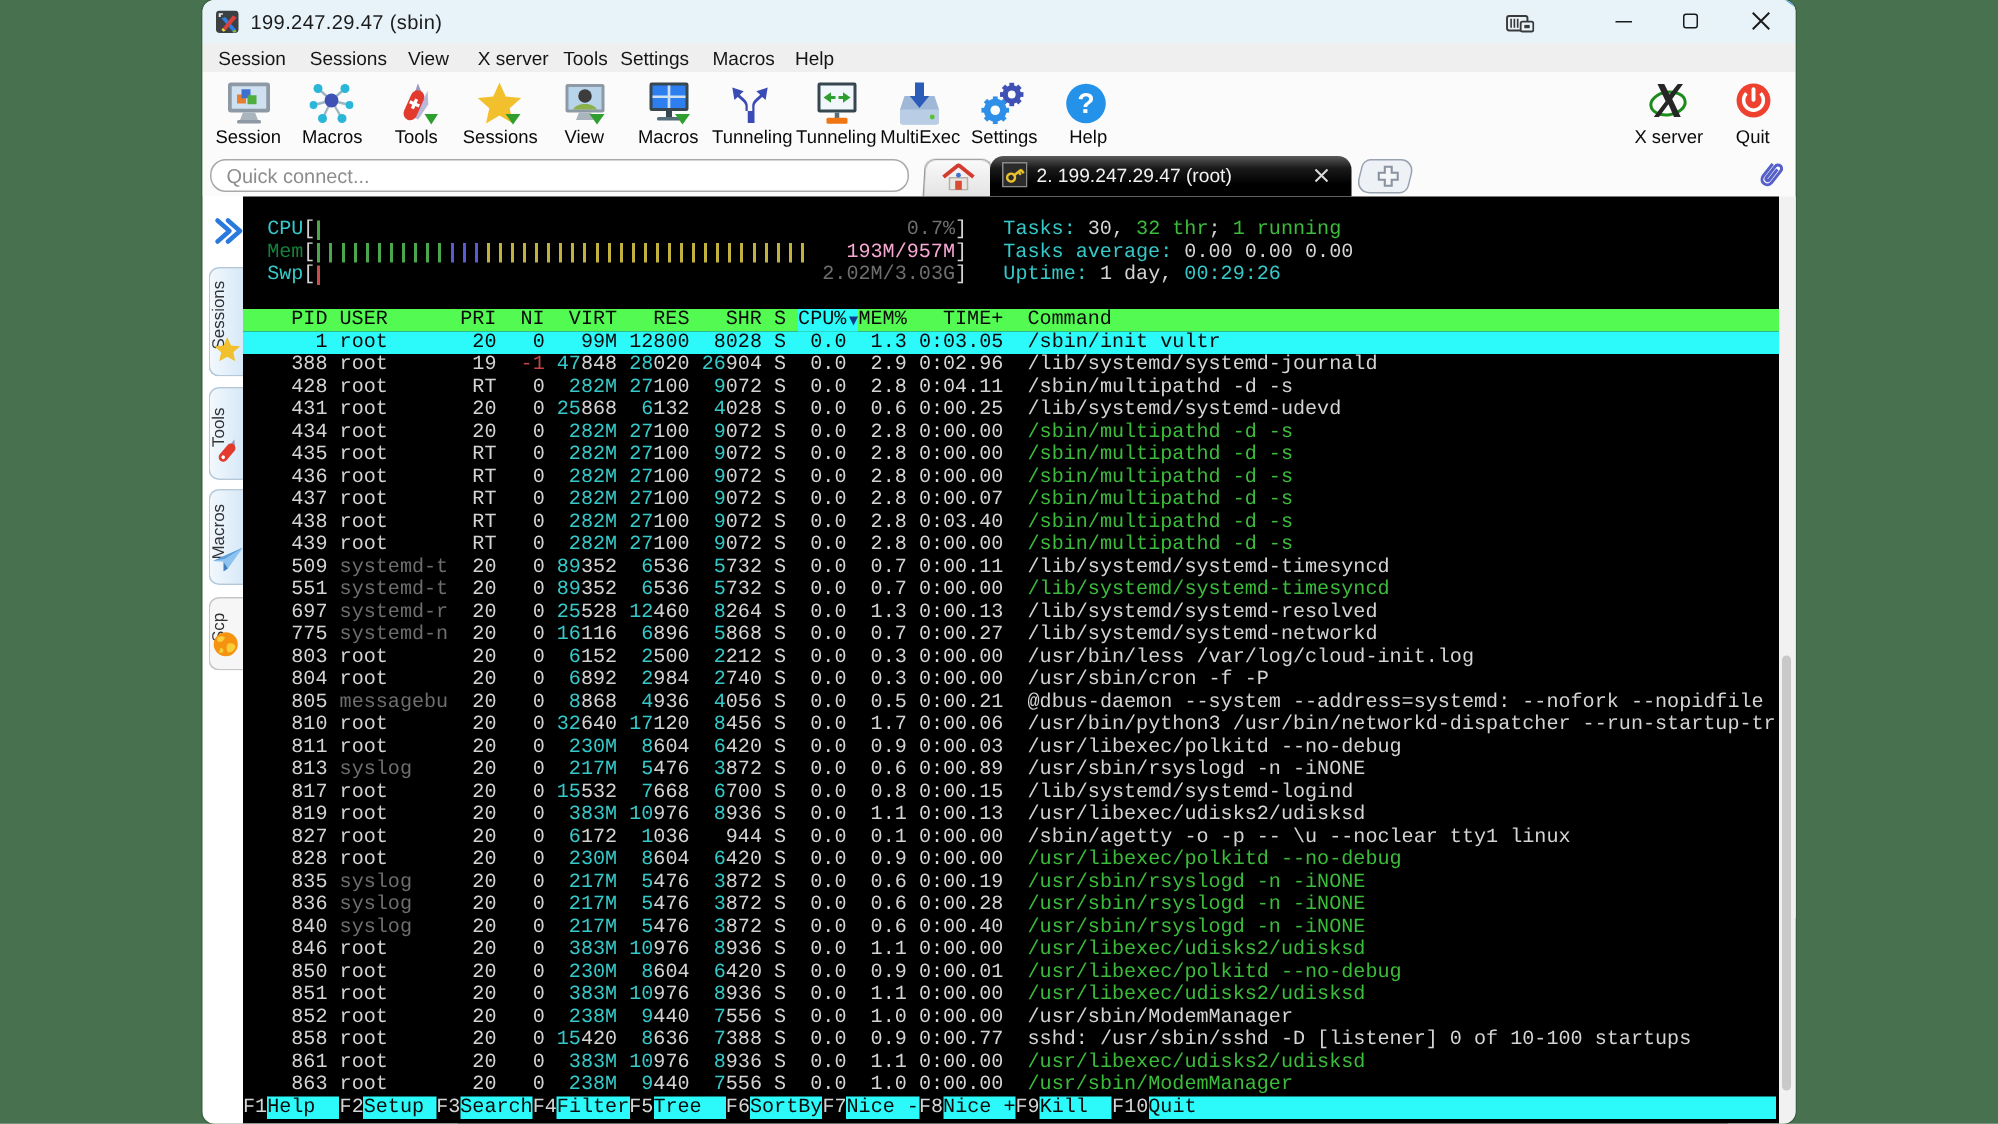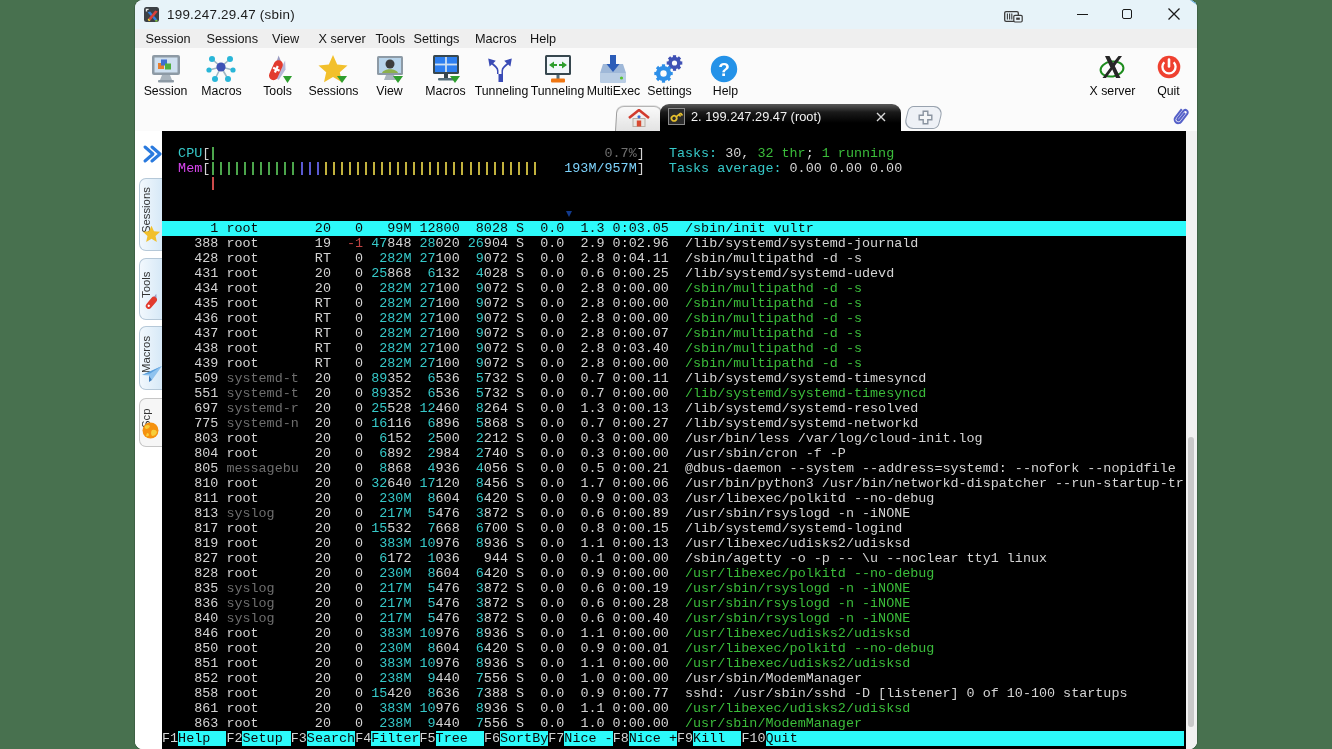--- a/index.html
+++ b/index.html
@@ -186,20 +186,23 @@
         </svg></div>
 <div class="tbic" style="left:1021.5px;top:7px;"><svg width="24" height="24" viewBox="0 0 24 24">
           <circle cx="12" cy="12" r="11.3" fill="#ef4130"></circle>
           <path d="M12 4.5 v7" stroke="#fff" stroke-width="2.6" stroke-linecap="round"></path>
           <path d="M7.3 7.2 a6.6 6.6 0 1 0 9.4 0" fill="none" stroke="#fff" stroke-width="2.3"></path>
         </svg></div>
 <div class="tblab" style="left:949.5px;">X server</div>
 <div class="tblab" style="left:1005.5px;">Quit</div>
   </div>
   <div id="tabrow">
+    <div id="qc">
+        <span>Quick connect...</span>
+      </div>
     <div style="position:absolute;left:480px;top:1px;width:48px;height:27px;background:linear-gradient(#fafafa,#e3e3e3);border:1px solid #9a9a9a;border-bottom:none;border-radius:8px 8px 0 0;transform:perspective(20px) rotateX(3deg);transform-origin:bottom;"></div>
     <div style="position:absolute;left:493px;top:6px;"><svg width="22" height="18" viewBox="0 0 22 18">
           <path d="M1 9 L11 1 L21 9" fill="none" stroke="#d23b2e" stroke-width="2.6" stroke-linejoin="round"></path>
           <rect x="5" y="9.5" width="12" height="8" fill="#e8e6e2" stroke="#b8b0a8" stroke-width="1"></rect>
           <rect x="8.8" y="11.5" width="4.4" height="6" fill="#d84a32"></rect>
           <circle cx="11" cy="7.8" r="1.6" fill="#3f6fd1"></circle>
         </svg></div>
     <div style="position:absolute;left:525px;top:0.5px;width:241px;height:27.5px;background:linear-gradient(#5a5a5a,#1a1a1a 30%,#000 70%);border-radius:9px 9px 0 0;"></div>
     <div style="position:absolute;left:533px;top:4.5px;"><svg width="17" height="17" viewBox="0 0 17 17">
           <rect x="0.5" y="0.5" width="16" height="16" fill="#2b2b2b" stroke="#8a8a8a"></rect>
@@ -262,22 +265,24 @@
               <circle cx="8.5" cy="8.5" r="8" fill="#f5920f"></circle>
               <path d="M3 4 q3 -2 5 0 q-1 3 -4 3 q-2 -1 -1 -3 Z" fill="#f7ce3a"></path>
               <path d="M10 8 q4 -1 5 2 q-1 4 -5 4 q-2 -3 0 -6 Z" fill="#f7ce3a"></path>
               <path d="M5 11 q2 0 2 2 q-1 2 -3 1 Z" fill="#f7ce3a"></path>
             </svg></div>
         </div>
     </div>
     <div id="term">
 <div class="tl" style="top:0px;"></div>
 <div class="tl" style="top:15px;">  <span style="color:#36c9c9;">CPU</span><span style="color:#d4d4d4;">[</span>                                                 <span style="color:#6e6e6e;">0.7%</span><span style="color:#d4d4d4;">]</span>   <span style="color:#36c9c9;">Tasks: </span><span style="color:#d4d4d4;">30, </span><span style="color:#3bbd3b;">32 thr</span><span style="color:#d4d4d4;">; </span><span style="color:#3bbd3b;">1 running</span></div>
-<div class="tl" style="top:30px;">  <span style="color:#d946ef;">Mem</span><span style="color:#d4d4d4;">[</span>                                            <span style="color:#7dd3fc;">193M/957M</span><span style="color:#d4d4d4;">]</span>   <span style="color:#36c9c9;">Tasks average: </span><span style="color:#d4d4d4;">0.00 0.00 0.00</span></div>
+<div class="tl" style="top:30px;">  <span style="color:#15803d;">Mem</span><span style="color:#d4d4d4;">[</span>                                            <span style="color:#f9a8d4;">193M/957M</span><span style="color:#d4d4d4;">]</span>   <span style="color:#36c9c9;">Tasks average: </span><span style="color:#d4d4d4;">0.00 0.00 0.00</span></div>
+<div class="tl" style="top:45px;">  <span style="color:#36c9c9;">Swp</span><span style="color:#d4d4d4;">[</span>                                          <span style="color:#6e6e6e;">2.02M/3.03G</span><span style="color:#d4d4d4;">]</span>   <span style="color:#36c9c9;">Uptime: </span><span style="color:#d4d4d4;">1 day, </span><span style="color:#36c9c9;">00:29:26</span></div>
 <div class="tl" style="top:60px;"></div>
+<div class="tl" style="top:75px;background:#52fa52;"><span style="color:#0a0a0a;">    PID USER      PRI  NI  VIRT   RES   SHR S </span><span style="color:#0a0a0a;background:#2cfafa;">CPU% </span><span style="color:#0a0a0a;">MEM%   TIME+  Command                                                       </span></div>
 <div class="tl" style="top:90px;background:#2cfafa;"><span style="color:#0a0a0a;">      1 </span><span style="color:#0a0a0a;">root      </span><span style="color:#0a0a0a;"> 20 </span><span style="color:#0a0a0a;">  0</span><span style="color:#0a0a0a;"> </span><span style="color:#0a0a0a;">  99M</span> <span style="color:#0a0a0a;">12800</span> <span style="color:#0a0a0a;"> 8028</span><span style="color:#0a0a0a;"> S  0.0  1.3 0:03.05  </span><span style="color:#0a0a0a;">/sbin/init vultr</span></div>
 <div class="tl" style="top:105px;"><span style="color:#d4d4d4;">    388 </span><span style="color:#d4d4d4;">root      </span><span style="color:#d4d4d4;"> 19 </span><span style="color:#c24444;"> -1</span><span style="color:#d4d4d4;"> </span><span style="color:#36c9c9;">47</span><span style="color:#d4d4d4;">848</span> <span style="color:#36c9c9;">28</span><span style="color:#d4d4d4;">020</span> <span style="color:#36c9c9;">26</span><span style="color:#d4d4d4;">904</span><span style="color:#d4d4d4;"> S  0.0  2.9 0:02.96  </span><span style="color:#d4d4d4;">/lib/systemd/systemd-journald</span></div>
 <div class="tl" style="top:120px;"><span style="color:#d4d4d4;">    428 </span><span style="color:#d4d4d4;">root      </span><span style="color:#d4d4d4;"> RT </span><span style="color:#d4d4d4;">  0</span><span style="color:#d4d4d4;"> </span><span style="color:#36c9c9;"> 282M</span> <span style="color:#36c9c9;">27</span><span style="color:#d4d4d4;">100</span> <span style="color:#36c9c9;"> 9</span><span style="color:#d4d4d4;">072</span><span style="color:#d4d4d4;"> S  0.0  2.8 0:04.11  </span><span style="color:#d4d4d4;">/sbin/multipathd -d -s</span></div>
 <div class="tl" style="top:135px;"><span style="color:#d4d4d4;">    431 </span><span style="color:#d4d4d4;">root      </span><span style="color:#d4d4d4;"> 20 </span><span style="color:#d4d4d4;">  0</span><span style="color:#d4d4d4;"> </span><span style="color:#36c9c9;">25</span><span style="color:#d4d4d4;">868</span> <span style="color:#36c9c9;"> 6</span><span style="color:#d4d4d4;">132</span> <span style="color:#36c9c9;"> 4</span><span style="color:#d4d4d4;">028</span><span style="color:#d4d4d4;"> S  0.0  0.6 0:00.25  </span><span style="color:#d4d4d4;">/lib/systemd/systemd-udevd</span></div>
 <div class="tl" style="top:150px;"><span style="color:#d4d4d4;">    434 </span><span style="color:#d4d4d4;">root      </span><span style="color:#d4d4d4;"> 20 </span><span style="color:#d4d4d4;">  0</span><span style="color:#d4d4d4;"> </span><span style="color:#36c9c9;"> 282M</span> <span style="color:#36c9c9;">27</span><span style="color:#d4d4d4;">100</span> <span style="color:#36c9c9;"> 9</span><span style="color:#d4d4d4;">072</span><span style="color:#d4d4d4;"> S  0.0  2.8 0:00.00  </span><span style="color:#3bbd3b;">/sbin/multipathd -d -s</span></div>
 <div class="tl" style="top:165px;"><span style="color:#d4d4d4;">    435 </span><span style="color:#d4d4d4;">root      </span><span style="color:#d4d4d4;"> RT </span><span style="color:#d4d4d4;">  0</span><span style="color:#d4d4d4;"> </span><span style="color:#36c9c9;"> 282M</span> <span style="color:#36c9c9;">27</span><span style="color:#d4d4d4;">100</span> <span style="color:#36c9c9;"> 9</span><span style="color:#d4d4d4;">072</span><span style="color:#d4d4d4;"> S  0.0  2.8 0:00.00  </span><span style="color:#3bbd3b;">/sbin/multipathd -d -s</span></div>
 <div class="tl" style="top:180px;"><span style="color:#d4d4d4;">    436 </span><span style="color:#d4d4d4;">root      </span><span style="color:#d4d4d4;"> RT </span><span style="color:#d4d4d4;">  0</span><span style="color:#d4d4d4;"> </span><span style="color:#36c9c9;"> 282M</span> <span style="color:#36c9c9;">27</span><span style="color:#d4d4d4;">100</span> <span style="color:#36c9c9;"> 9</span><span style="color:#d4d4d4;">072</span><span style="color:#d4d4d4;"> S  0.0  2.8 0:00.00  </span><span style="color:#3bbd3b;">/sbin/multipathd -d -s</span></div>
 <div class="tl" style="top:195px;"><span style="color:#d4d4d4;">    437 </span><span style="color:#d4d4d4;">root      </span><span style="color:#d4d4d4;"> RT </span><span style="color:#d4d4d4;">  0</span><span style="color:#d4d4d4;"> </span><span style="color:#36c9c9;"> 282M</span> <span style="color:#36c9c9;">27</span><span style="color:#d4d4d4;">100</span> <span style="color:#36c9c9;"> 9</span><span style="color:#d4d4d4;">072</span><span style="color:#d4d4d4;"> S  0.0  2.8 0:00.07  </span><span style="color:#3bbd3b;">/sbin/multipathd -d -s</span></div>
 <div class="tl" style="top:210px;"><span style="color:#d4d4d4;">    438 </span><span style="color:#d4d4d4;">root      </span><span style="color:#d4d4d4;"> RT </span><span style="color:#d4d4d4;">  0</span><span style="color:#d4d4d4;"> </span><span style="color:#36c9c9;"> 282M</span> <span style="color:#36c9c9;">27</span><span style="color:#d4d4d4;">100</span> <span style="color:#36c9c9;"> 9</span><span style="color:#d4d4d4;">072</span><span style="color:#d4d4d4;"> S  0.0  2.8 0:03.40  </span><span style="color:#3bbd3b;">/sbin/multipathd -d -s</span></div>
 <div class="tl" style="top:225px;"><span style="color:#d4d4d4;">    439 </span><span style="color:#d4d4d4;">root      </span><span style="color:#d4d4d4;"> RT </span><span style="color:#d4d4d4;">  0</span><span style="color:#d4d4d4;"> </span><span style="color:#36c9c9;"> 282M</span> <span style="color:#36c9c9;">27</span><span style="color:#d4d4d4;">100</span> <span style="color:#36c9c9;"> 9</span><span style="color:#d4d4d4;">072</span><span style="color:#d4d4d4;"> S  0.0  2.8 0:00.00  </span><span style="color:#3bbd3b;">/sbin/multipathd -d -s</span></div>

